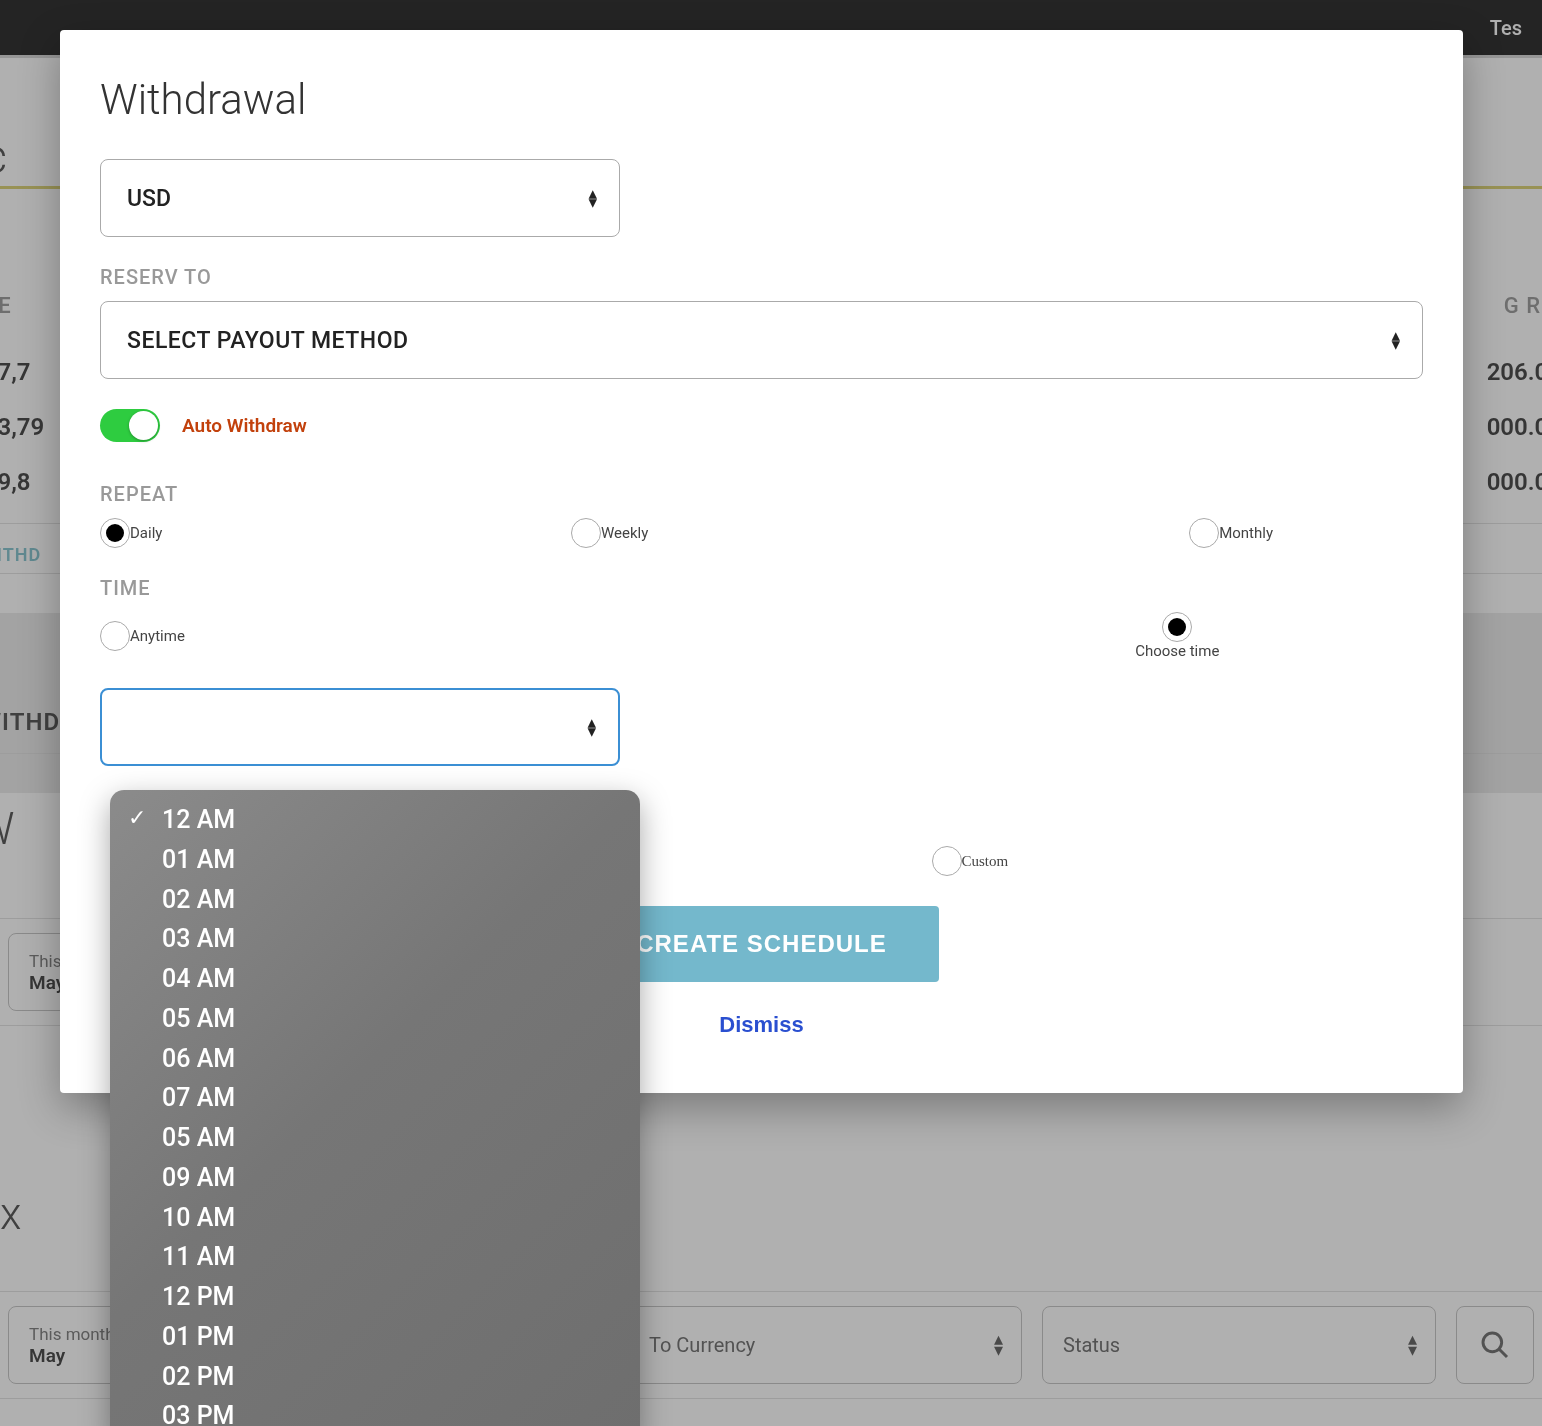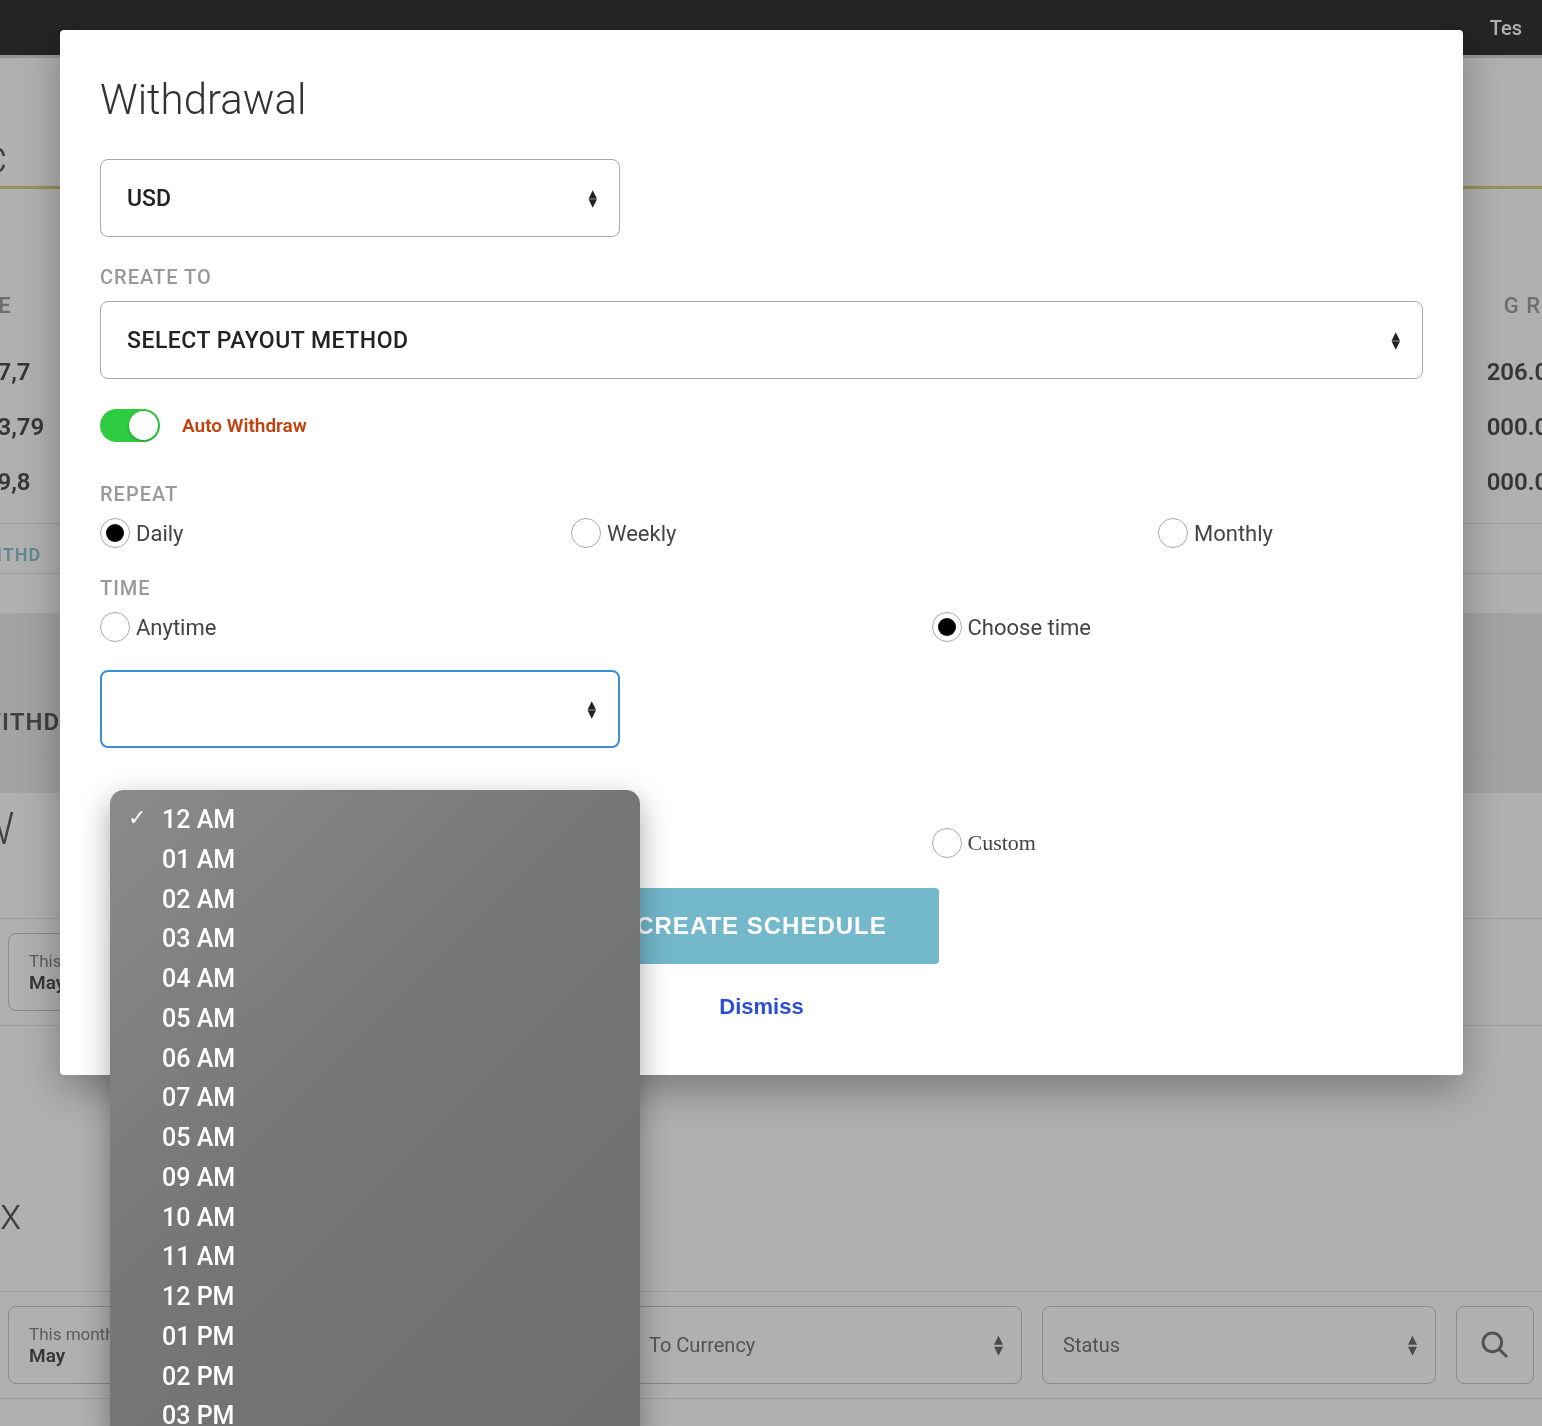--- a/index.html
+++ b/index.html
@@ -120,21 +120,21 @@
 .toggle-row { display: flex; align-items: center; gap: 22px; margin: 30px 0 40px 0; }
 .toggle {
   width: 60px; height: 33px; border-radius: 20px; background: #2ecc40; position: relative; cursor: pointer;
 }
 .toggle::after {
   content: ''; position: absolute; right: 2px; top: 2px; width: 29px; height: 29px; border-radius: 50%; background: #fff; box-shadow: 0 1px 3px rgba(0,0,0,0.3);
 }
 .toggle-label { font-size: 19px; font-weight: 600; color: #c2410c; }
 .radio-group { display: flex; gap: 0; margin-bottom: 28px; }
 .radio-group.two { }
-.radio-item { display: flex; align-items: center; gap: 6px; font-size: 22px; color: #444; flex: 1; cursor: pointer; }
+.radio-item { display: flex; align-items: center; gap: 0; font-size: 15px; color: #444; flex: 1; cursor: pointer; }
 .radio-item.half { flex: 0 0 50%; }
 .radio-outer {
   width: 30px; height: 30px; border: 1.5px solid #aaa; border-radius: 50%; display: flex; align-items: center; justify-content: center; background: #fff;
 }
 .radio-outer.checked::after {
   content: ''; width: 18px; height: 18px; border-radius: 50%; background: #000;
 }
 .time-select-row { margin-top: 18px; }
 .custom-row { display: flex; padding-left: 50%; margin-bottom: 30px; margin-top: 80px; font-family: Liberation Serif, serif; }
 .btn-primary {
@@ -234,21 +234,21 @@
 <div class="modal">
   <div class="modal-title">Withdrawal</div>
 
   <div class="row">
     <div class="select-box small">
       <span>USD</span>
       <span class="chev">▴<br>▾</span>
     </div>
   </div>
 
-  <div class="field-label">CREATE TO</div>
+  <div class="field-label">RESERV TO</div>
   <div class="row">
     <div class="select-box full">
       <span style="letter-spacing:0.5px;">SELECT PAYOUT METHOD</span>
       <span class="chev">▴<br>▾</span>
     </div>
   </div>
 
   <div class="toggle-row">
     <div class="toggle"></div>
     <span class="toggle-label">Auto Withdraw</span>
@@ -269,21 +269,21 @@
       <span>Monthly</span>
     </div>
   </div>
 
   <div class="field-label">TIME</div>
   <div class="radio-group two">
     <div class="radio-item half">
       <span class="radio-outer"></span>
       <span>Anytime</span>
     </div>
-    <div class="radio-item half" style="padding-left:170px;">
+    <div class="radio-item half" style="padding-left:170px;flex-direction:column;">
       <span class="radio-outer checked"></span>
       <span>Choose time</span>
     </div>
   </div>
 
   <div class="row time-select-row">
     <div class="select-box small focused">
       <span class="chev">▴<br>▾</span>
     </div>
   </div>

